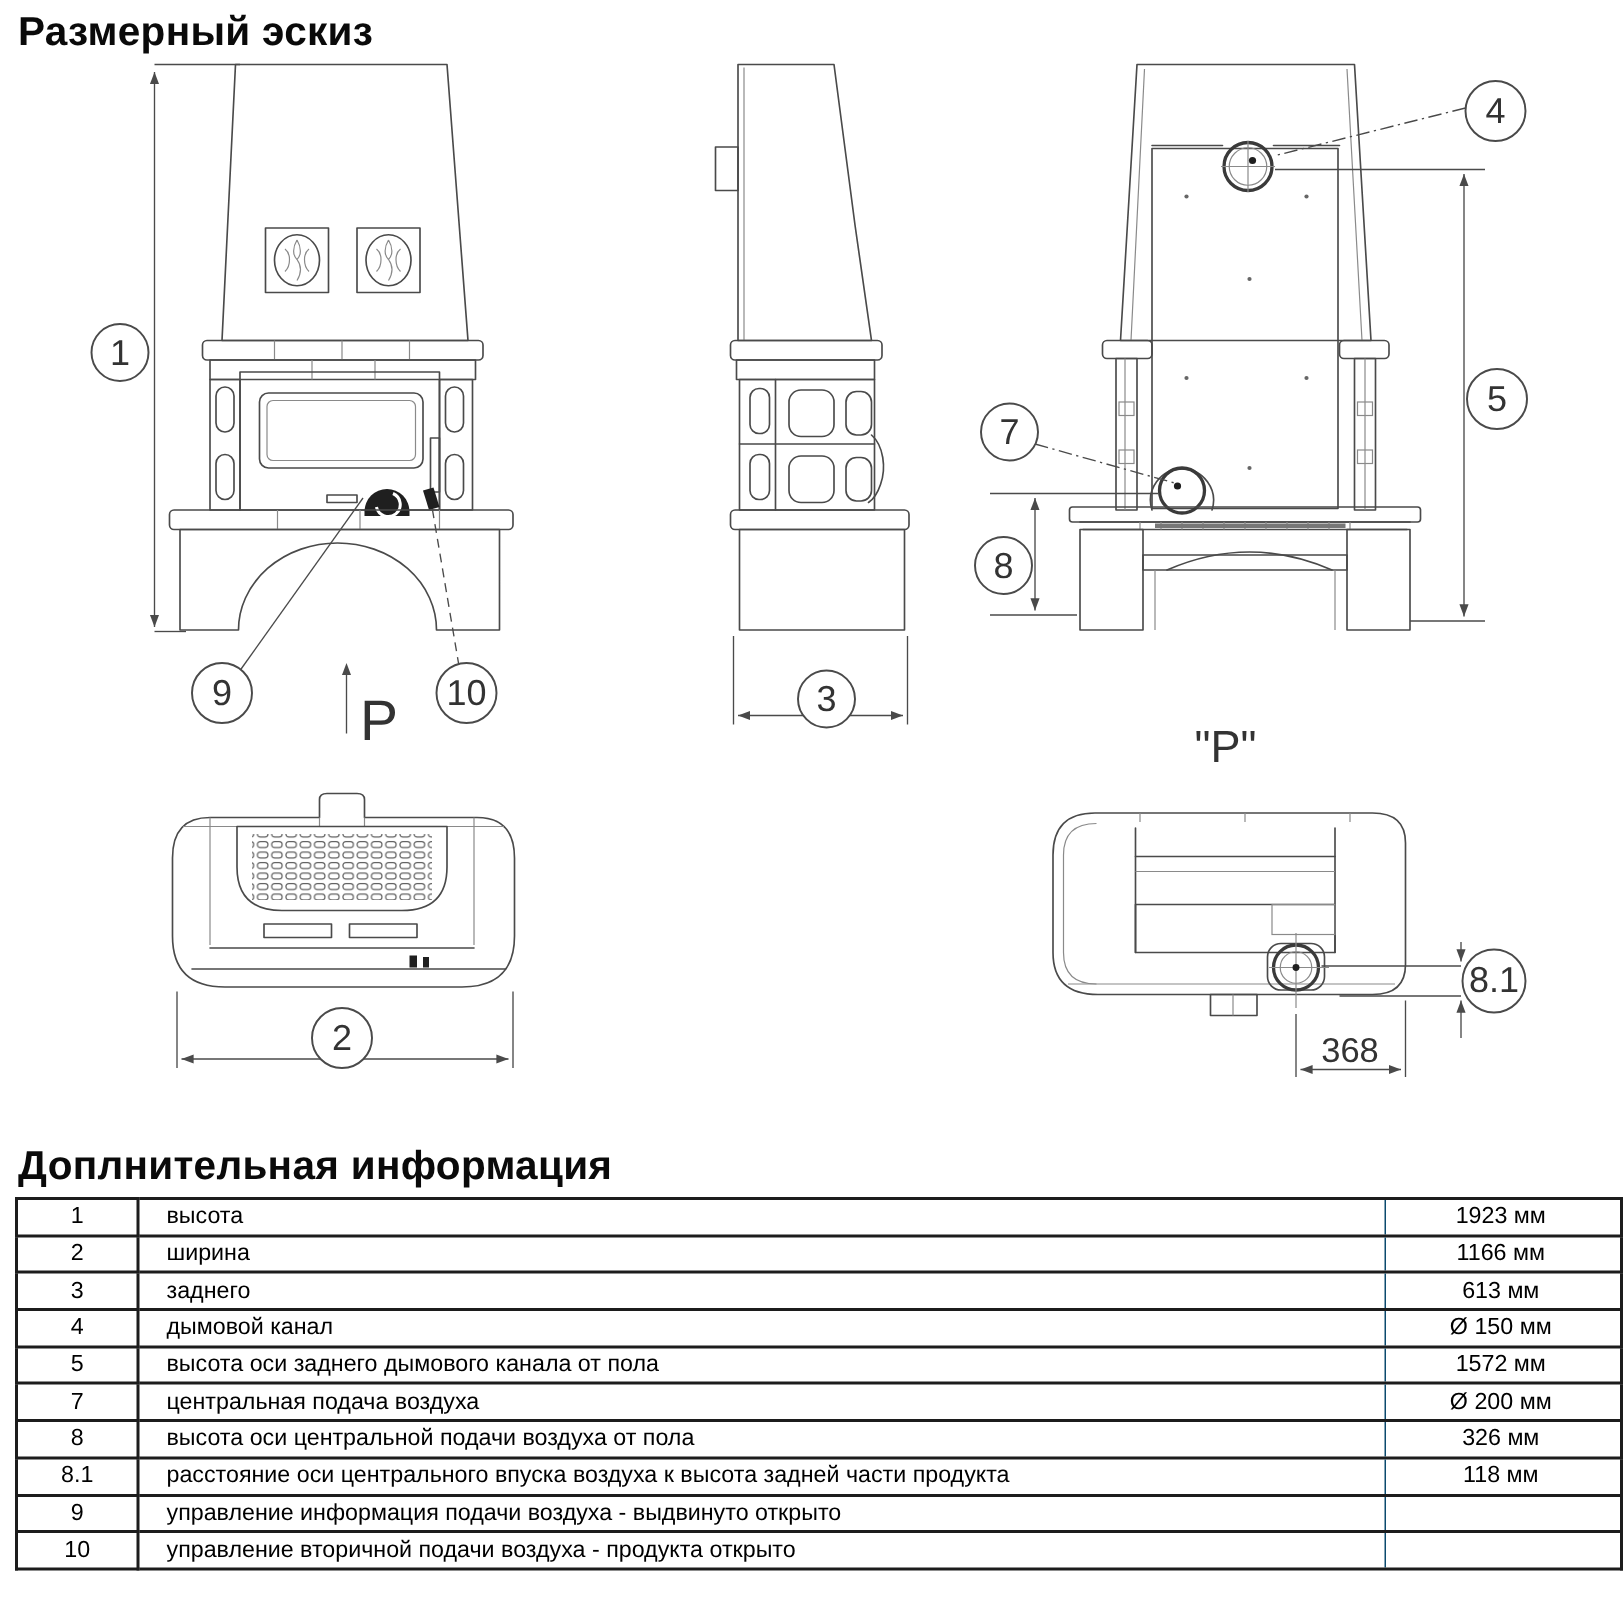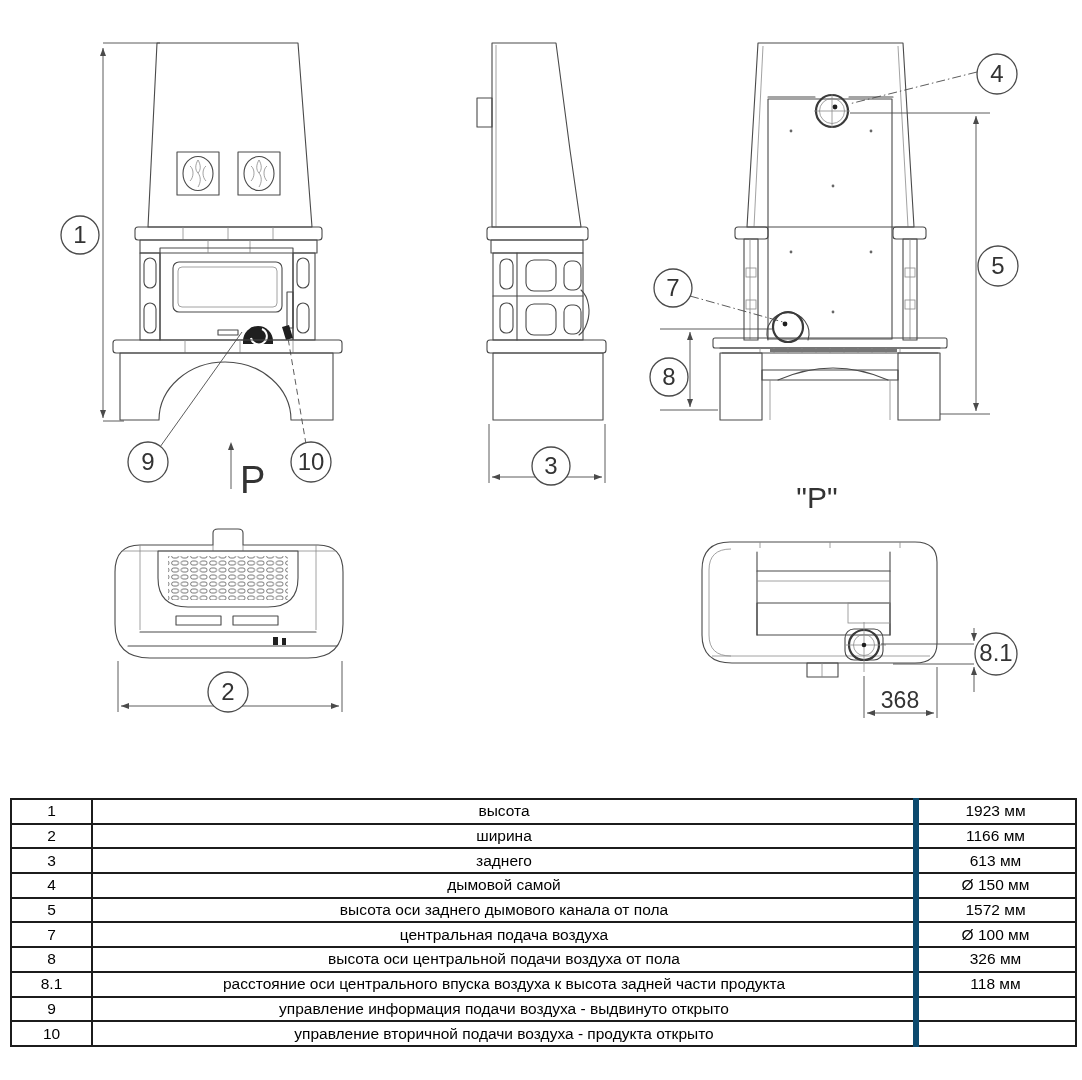--- a/index.html
+++ b/index.html
@@ -22,28 +22,29 @@
   .co circle{fill:#fff;stroke:#4a4a4a;stroke-width:1.3;}
   .co text{font-family:"Liberation Sans",sans-serif;font-size:24px;fill:#333;text-anchor:middle;}
   text.lbl{font-family:"Liberation Sans",sans-serif;fill:#333;}
 
   
   #info-table-wrap{position:absolute;left:10px;top:798px;width:1058px;}
   table.info{border-collapse:collapse;width:1058px;table-layout:fixed;}
   table.info td{border:2px solid #1c1c1c;height:22.7px;font-size:15.5px;color:#000;
                 padding:0 6px;overflow:hidden;white-space:nowrap;}
   table.info td.num{width:79px;text-align:center;padding:0;}
-  table.info td.desc{width:806px;text-align:center;padding-left:8px;border-right:6px solid #0c4a6e;}
+  table.info td.desc{width:806px;text-align:left;padding-left:18px;border-right:1px solid #0c4a6e;}
   table.info td.val{width:141px;text-align:center;padding-right:9px;border-left:1px solid #adadad;}
 </style>
 </head>
 <body>
 
 <div id="page">
 
+  <div id="title1" class="h-title">Размерный эскиз</div>
 
   <svg id="drawing" width="1082" height="725" viewBox="0 38 1082 725" xmlns="http://www.w3.org/2000/svg">
     <defs>
       <marker id="ar" viewBox="0 0 10 8" refX="9" refY="4" markerWidth="10" markerHeight="8" orient="auto-start-reverse">
         <path d="M0,0.6 L9,4 L0,7.4 Z" fill="#4a4a4a"></path>
       </marker>
       <pattern id="slots" width="9.5" height="7" patternUnits="userSpaceOnUse">
         <rect x="0.6" y="1" width="7" height="4" rx="2" fill="none" stroke="#5a5a5a" stroke-width="0.8"></rect>
       </pattern>
     </defs>
@@ -298,20 +299,21 @@
 
       <g>
         <line class="dim" x1="864" y1="676" x2="864" y2="718"></line>
         <line class="dim" x1="937" y1="667" x2="937" y2="718"></line>
         <line class="dim" x1="867" y1="713" x2="934" y2="713" marker-start="url(#ar)" marker-end="url(#ar)"></line>
         <text class="lbl" x="900" y="708" font-size="23" text-anchor="middle">368</text>
       </g>
     </g>
   </svg>
 
+  <div id="title2" class="h-title">Доплнительная информация</div>
 
   <div id="info-table-wrap">
     <table class="info">
       <tbody>
         <tr>
           <td class="num">1</td>
           <td class="desc">высота</td>
           <td class="val">1923 мм</td>
         </tr>
         <tr>
@@ -319,32 +321,32 @@
           <td class="desc">ширина</td>
           <td class="val">1166 мм</td>
         </tr>
         <tr>
           <td class="num">3</td>
           <td class="desc">заднего</td>
           <td class="val">613 мм</td>
         </tr>
         <tr>
           <td class="num">4</td>
-          <td class="desc">дымовой самой</td>
+          <td class="desc">дымовой канал</td>
           <td class="val">Ø 150 мм</td>
         </tr>
         <tr>
           <td class="num">5</td>
           <td class="desc">высота оси заднего дымового канала от пола</td>
           <td class="val">1572 мм</td>
         </tr>
         <tr>
           <td class="num">7</td>
           <td class="desc">центральная подача воздуха</td>
-          <td class="val">Ø 100 мм</td>
+          <td class="val">Ø 200 мм</td>
         </tr>
         <tr>
           <td class="num">8</td>
           <td class="desc">высота оси центральной подачи воздуха от пола</td>
           <td class="val">326 мм</td>
         </tr>
         <tr>
           <td class="num">8.1</td>
           <td class="desc">расстояние оси центрального впуска воздуха к высота задней части продукта</td>
           <td class="val">118 мм</td>

